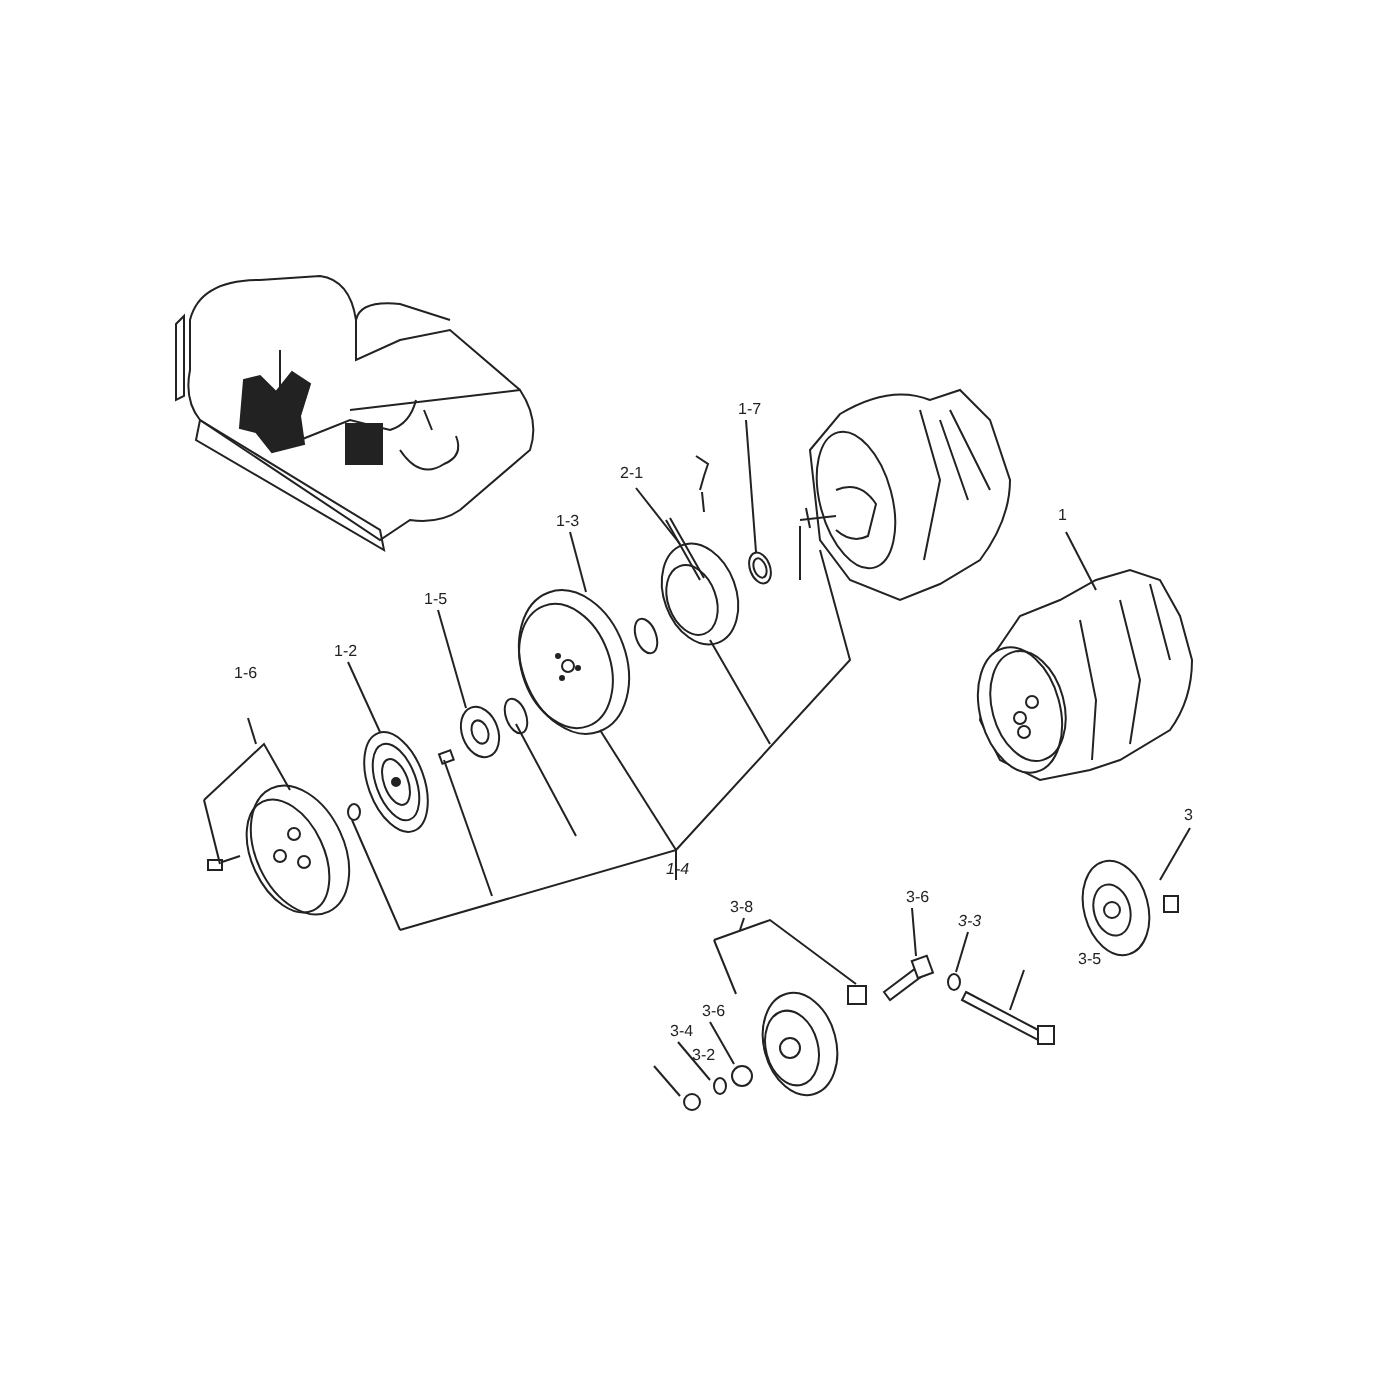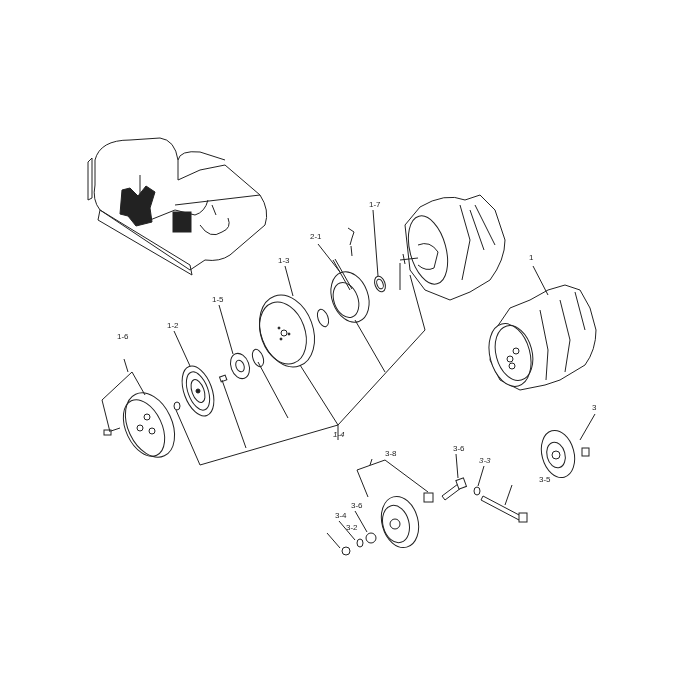--- a/index.html
+++ b/index.html
@@ -165,13 +165,13 @@
 <div class="lbl" style="left:212px;top:295px;">1-5</div>
 <div class="lbl" style="left:117px;top:332px;">1-6</div>
 <div class="lbl" style="left:369px;top:200px;">1-7</div>
 <div class="lbl" style="left:592px;top:403px;">3</div>
 <div class="lbl" style="left:322px;top:523px;padding-left:24px;">3-2</div>
 <div class="lbl" style="left:479px;top:456px;font-style:italic;">3-3</div>
 <div class="lbl" style="left:335px;top:511px;">3-4</div>
 <div class="lbl" style="left:508px;top:475px;padding-left:31px;">3-5</div>
 <div class="lbl" style="left:453px;top:444px;">3-6</div>
 <div class="lbl" style="left:351px;top:501px;">3-6</div>
-<div class="lbl" style="left:385px;top:449px;">3-8</div>
+<div class="lbl" style="left:365px;top:449px;">3-8</div>
 
 </body></html>

